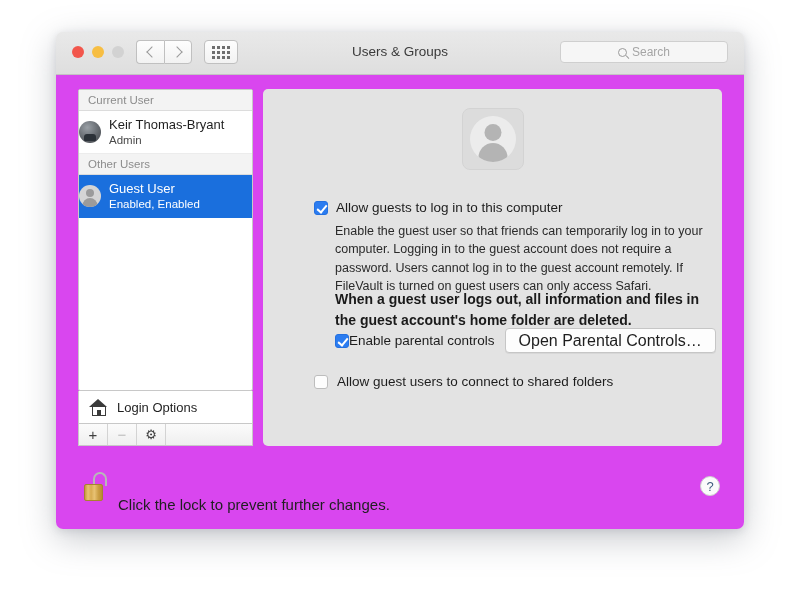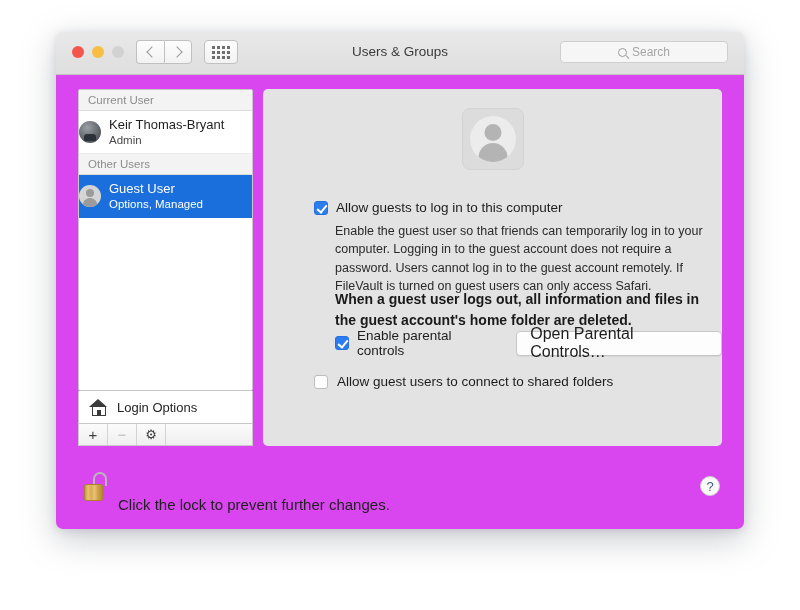--- a/index.html
+++ b/index.html
@@ -276,21 +276,21 @@
     position: absolute; left: 72px; top: 133px; width: 368px;
     font-size: 12.5px; color: #2a2a2a; line-height: 1.47;
   }
   #desc-bold {
     position: absolute; left: 72px; top: 200px; width: 368px;
     font-size: 14px; color: #1a1a1a; line-height: 1.47; font-weight: bold;
   }
 
   #row-parental {
     position: absolute; left: 72px; top: 239px;
-    display: flex; align-items: center; gap: 8px;
+    display: flex; align-items: center; 
   }
   #row-parental .lbl { font-size: 13.5px; color: #1d1d1d; }
   #open-parental {
     margin-left: 10px;
     height: 23px;
     padding: 0 13px;
     background: #fdfdfd;
     border: 1px solid #c6c6c6;
     border-radius: 4px;
     font-size: 16px;
@@ -400,21 +400,21 @@
           <span class="user-sub">Admin</span>
         </span>
       </div>
 
       <div class="group-head">Other Users</div>
 
       <div class="user-row selected">
         <span class="avatar-sm avatar-generic"></span>
         <span class="user-names">
           <span class="user-name">Guest User</span>
-          <span class="user-sub">Options, Managed</span>
+          <span class="user-sub">Enabled, Enabled</span>
         </span>
       </div>
     </div>
 
     <div id="login-options">
       <span class="house">
         <span class="roof"></span>
           <span class="base"></span>
           <span class="door"></span>
       </span>

